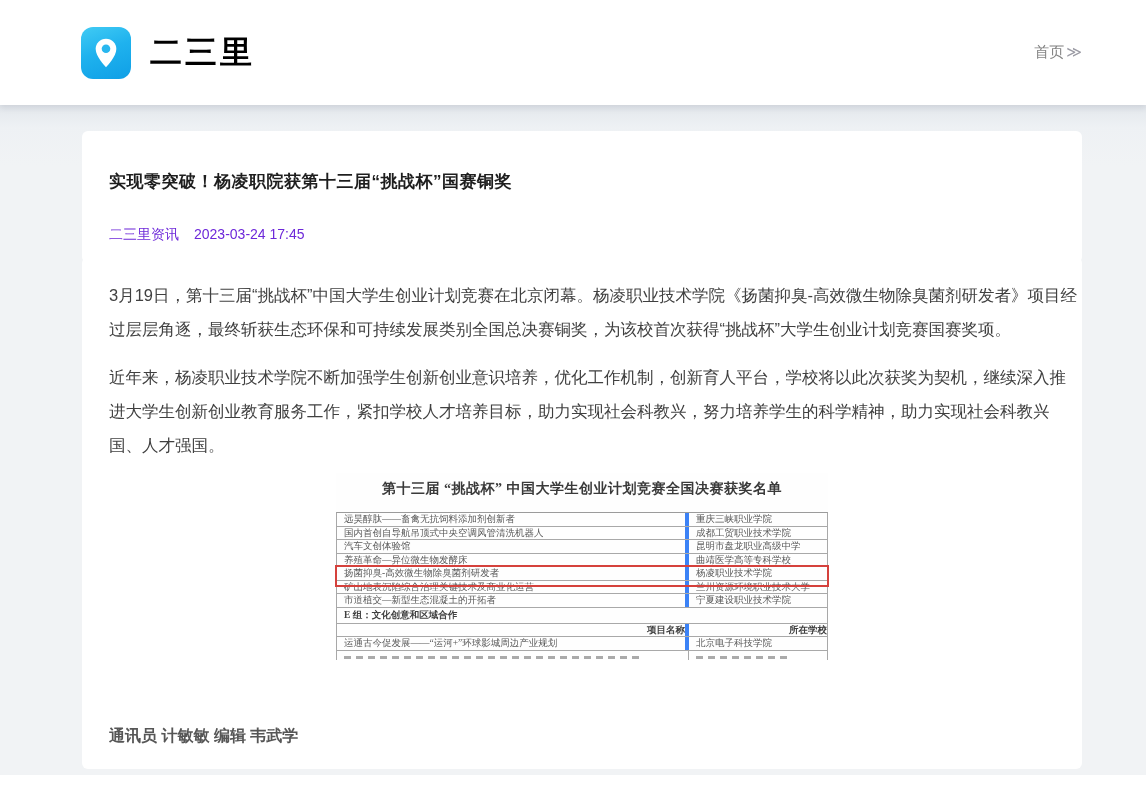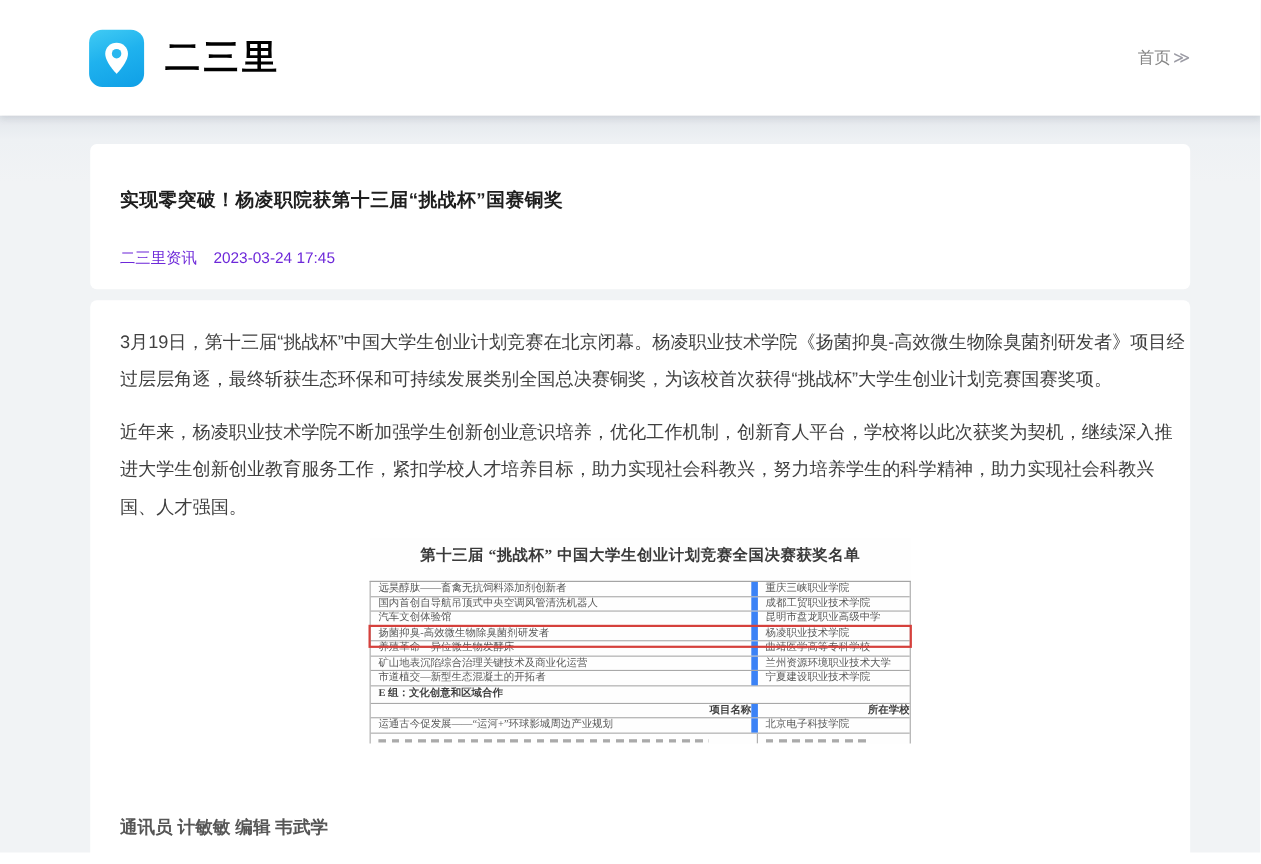--- a/index.html
+++ b/index.html
@@ -30,35 +30,35 @@
   .nav-home { font-size:15px; color:#848484; }
   .nav-arrow { font-size:15px; color:#9b9ba4; margin-left:2px; letter-spacing:-2px; }
 
   
   .card { position:absolute; left:82px; width:1000px; background:#ffffff; border-radius:6px; z-index:2; }
   .card-title { top:131px; height:132px; padding:35px 27px 0 27px; }
   .article-title { font-size:17px; line-height:31px; font-weight:700; color:#1e1e1e; letter-spacing:.5px; }
   .article-meta { margin-top:29px; font-size:14px; color:#6d28d9; display:flex; }
   .meta-source { margin-right:15px; }
 
-  .card-body { top:273px; height:512px; padding:21px 27px 0 27px; }
+  .card-body { top:257px; height:512px; padding:21px 27px 0 27px; }
   .para { color:#404040; font-size:16.5px; }
   .para .line { line-height:34px; height:34px; white-space:nowrap; }
   .para + .para { margin-top:14px; }
 
   
   .scan {
     width:492px; margin:11px auto 0 auto; background:#fefefe;
     font-family:"Liberation Serif","DejaVu Serif",serif; color:#585858;
     padding-top:7px;
   }
   .scan-title { text-align:center; font-size:14px; font-weight:bold; color:#3a3a3a; letter-spacing:.5px; }
   .scan-table { margin-top:14px; border-top:1px solid #9b9b9b; border-left:1px solid #a8a8a8; border-right:1px solid #a8a8a8; }
   .t-row { position:relative; display:flex; border-bottom:1px solid #a8a8a8; height:13.5px; font-size:9.5px; }
-  .t-cell-l { flex:0 0 352px; border-right:6px solid #3b82f6; padding-left:7px; line-height:12.5px; overflow:hidden; white-space:nowrap; }
+  .t-cell-l { flex:0 0 352px; border-right:4px solid #3b82f6; padding-left:7px; line-height:12.5px; overflow:hidden; white-space:nowrap; }
   .t-cell-r { flex:1; padding-left:7px; line-height:12.5px; overflow:hidden; white-space:nowrap; }
   .t-row.section { height:16px; }
   .t-row.section .t-cell-full { flex:1; padding-left:7px; line-height:15px; font-weight:bold; color:#3f3f3f; }
   .t-row.head { font-weight:bold; color:#3f3f3f; }
   .t-row.head .t-cell-l, .t-row.head .t-cell-r { text-align:right; padding-left:0; line-height:13px; }
   .t-row.hl::after {
     content:""; position:absolute; left:-2px; right:-2px; top:-2px; bottom:-7px;
     border:2px solid #d5413c; z-index:3; pointer-events:none;
   }
   .t-row.cut { height:9px; border-bottom:none; overflow:hidden; }
@@ -132,31 +132,31 @@
             <div class="t-row">
               <div class="t-cell-l">国内首创自导航吊顶式中央空调风管清洗机器人</div>
               <div class="t-cell-r">成都工贸职业技术学院</div>
             </div>
 
             <div class="t-row">
               <div class="t-cell-l">汽车文创体验馆</div>
               <div class="t-cell-r">昆明市盘龙职业高级中学</div>
             </div>
 
+            <div class="t-row">
+              <div class="t-cell-l">养殖革命—异位微生物发酵床</div>
+              <div class="t-cell-r">曲靖医学高等专科学校</div>
+            </div>
+
             <div class="t-row hl">
               <div class="t-cell-l">扬菌抑臭-高效微生物除臭菌剂研发者</div>
               <div class="t-cell-r">杨凌职业技术学院</div>
             </div>
 
             <div class="t-row">
-              <div class="t-cell-l">养殖革命—异位微生物发酵床</div>
-              <div class="t-cell-r">曲靖医学高等专科学校</div>
-            </div>
-
-            <div class="t-row">
               <div class="t-cell-l">矿山地表沉陷综合治理关键技术及商业化运营</div>
               <div class="t-cell-r">兰州资源环境职业技术大学</div>
             </div>
 
             <div class="t-row">
               <div class="t-cell-l">市道植交—新型生态混凝土的开拓者</div>
               <div class="t-cell-r">宁夏建设职业技术学院</div>
             </div>
 
         </div>

